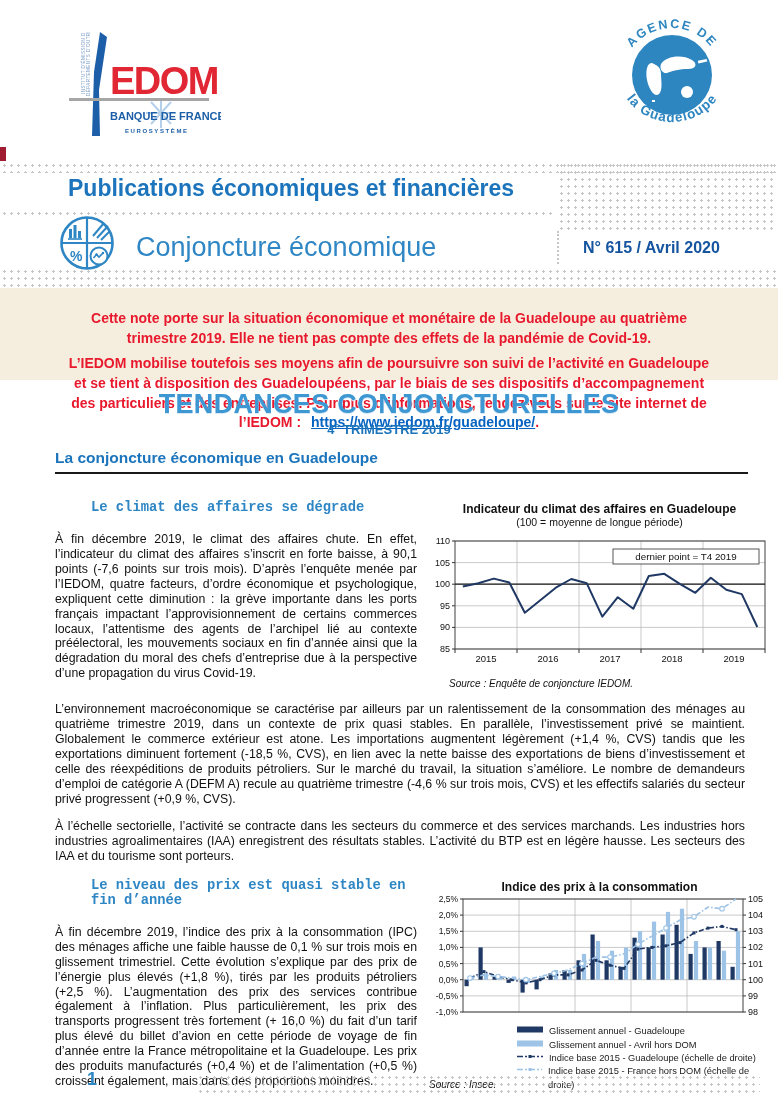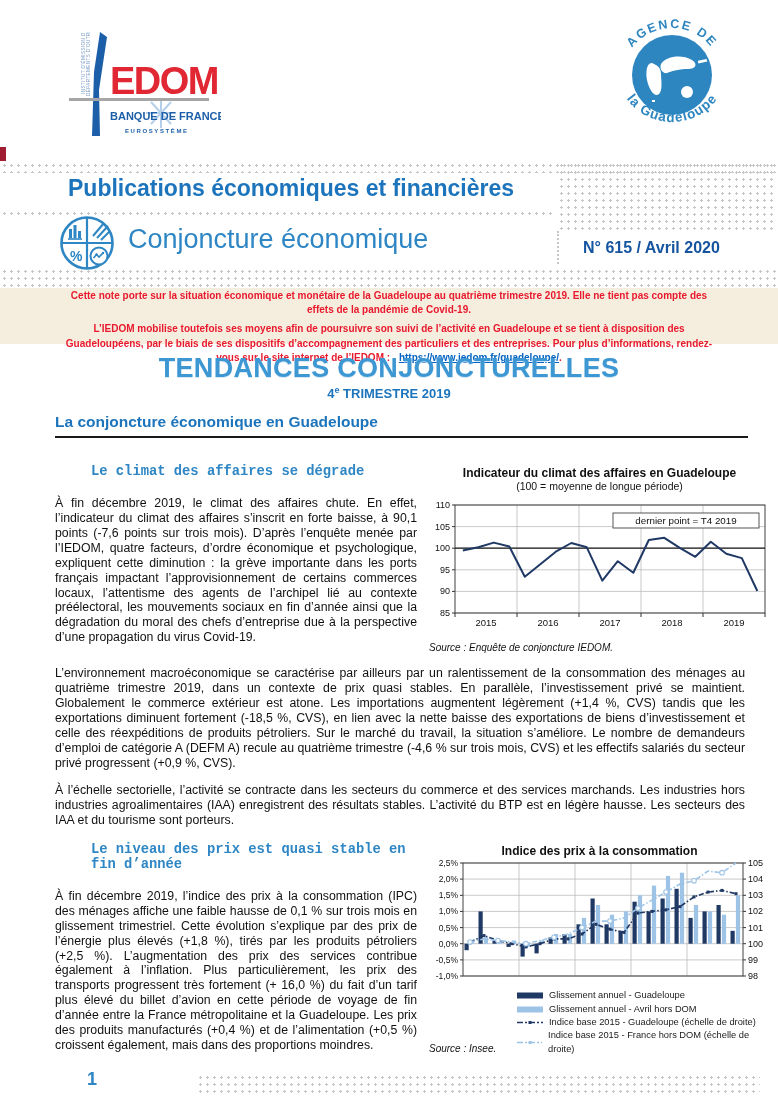--- a/index.html
+++ b/index.html
@@ -15,30 +15,30 @@
   
   .dots{background-image:radial-gradient(#c6c6c6 1.1px,transparent 1.25px);
         background-size:7px 7px;background-position:1px 2px;}
 
   
   .masthead{position:relative;height:130px;}
   .mh-dots-top{position:absolute;top:2px;left:0;right:0;height:13px;}
   .mh-title{position:absolute;top:17px;left:68px;margin:0;font-size:23px;font-weight:bold;color:#1c75bc;}
   .mh-dots-mid{position:absolute;top:50px;left:0;width:556px;height:7px;}
   .conj-icon{position:absolute;top:56px;left:58px;}
-  .mh-subtitle{position:absolute;top:66px;left:128px;margin:0;font-size:27px;font-weight:500;color:#2e86c4;}
+  .mh-subtitle{position:absolute;top:66px;left:128px;margin:8px;font-size:27px;font-weight:500;color:#2e86c4;}
   .mh-dots-bot{position:absolute;bottom:1px;left:0;right:0;height:21px;}
   .issue-block{position:absolute;top:2px;left:557px;width:216px;height:104px;}
   .issue-band{position:absolute;bottom:0;left:0;right:0;height:33px;background:#fff;
               display:flex;align-items:center;border-left:2px dotted #c6c6c6;}
   .issue-band span{padding-left:24px;font-size:16px;font-weight:bold;color:#15549f;}
 
   
-  .notice{height:56px;background:#f5edde;text-align:center;color:#e8192d;
-          font-weight:bold;font-size:10px;line-height:1.42;padding-top:1px;box-sizing:border-box;}
+  .notice{height:92px;background:#f5edde;text-align:center;color:#e8192d;
+          font-weight:bold;font-size:14px;line-height:1.42;padding-top:21px;box-sizing:border-box;}
   .notice p{margin:0 62px 5px 62px;}
   .notice a{color:#0563c1;text-decoration:underline;margin-left:6px;}
 
   
   .doc-title{margin:9px 0 0 0;text-align:center;font-size:27px;font-weight:bold;
              color:#3c97d3;letter-spacing:.3px;text-shadow:0 1px 0 #d7e7f4;}
   .doc-subtitle{text-align:center;font-size:13px;font-weight:bold;color:#1c75bc;margin-top:1px;}
   .doc-subtitle sup{font-size:9px;}
   .section-title{margin:12px 30px 12px 55px;padding-bottom:5px;font-size:15.5px;font-weight:bold;
                  color:#1c75bc;border-bottom:2px solid #1a1a1a;}
@@ -46,25 +46,25 @@
   
   .row{display:flex;gap:12px;padding:12px 8px 0 55px;}
   .col-text{width:362px;flex:none;}
   .col-chart{flex:1;min-width:0;}
   h4.sub{margin:2px 0 17px 36px;font-size:13.8px;font-weight:bold;color:#2e86c4;font-family:Liberation Mono, monospace;}
   p.body{margin:0;font-size:12.3px;line-height:1.21;text-align:justify;}
   p.full{margin:13px 33px 0 55px;font-size:12.3px;line-height:1.21;text-align:justify;}
 
   .chart-title{font-size:12px;font-weight:bold;text-align:center;margin-top:4px;}
   .chart-subtitle{font-size:10.5px;text-align:center;margin-bottom:8px;}
-  .chart-source{font-size:10px;font-style:italic;margin:8px 0 0 0;}
+  .chart-source{font-size:10px;font-style:italic;margin:8px 0 0 20px;}
   .c2bottom{display:flex;align-items:flex-end;margin-top:3px;}
   .c2bottom .chart-source{flex:none;width:88px;margin:0 0 2px 0;}
   ul.legend{list-style:none;margin:0;padding:0;flex:1;}
-  ul.legend li{display:flex;align-items:center;gap:6px;font-size:9.3px;line-height:1.45;color:#1a1a1a;}
+  ul.legend li{display:flex;align-items:flex-start;gap:6px;font-size:9.3px;line-height:1.45;color:#1a1a1a;}
 
   
   .footer{position:absolute;left:0;right:0;bottom:12px;height:40px;}
   .pageno{position:absolute;left:87px;top:6px;font-size:18px;font-weight:bold;color:#2e86c4;}
   .foot-dots{position:absolute;left:196px;right:18px;top:9px;height:21px;}
 </style>
 </head>
 <body>
 
 <div class="page">

